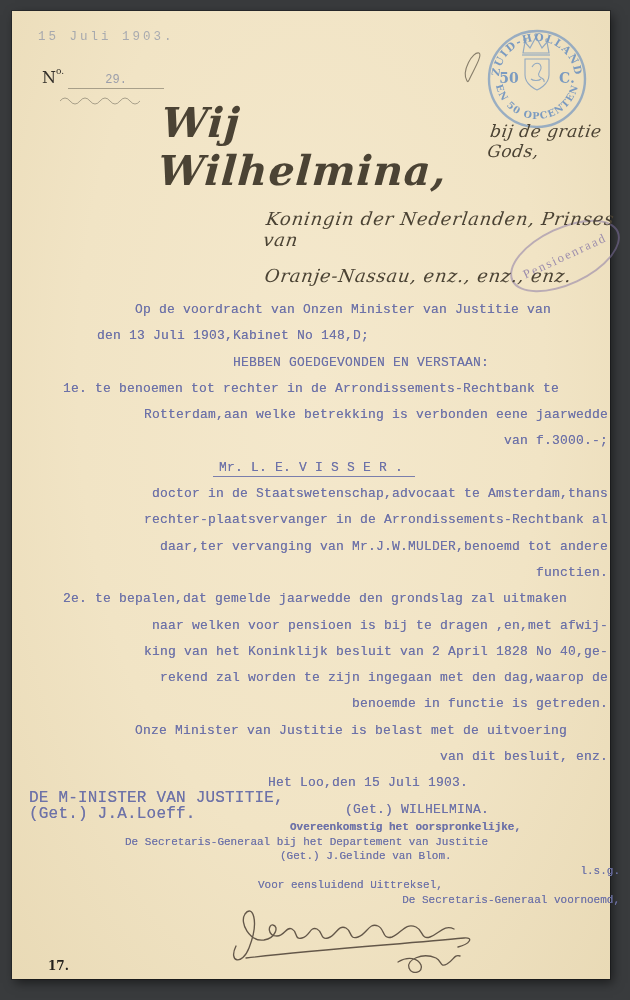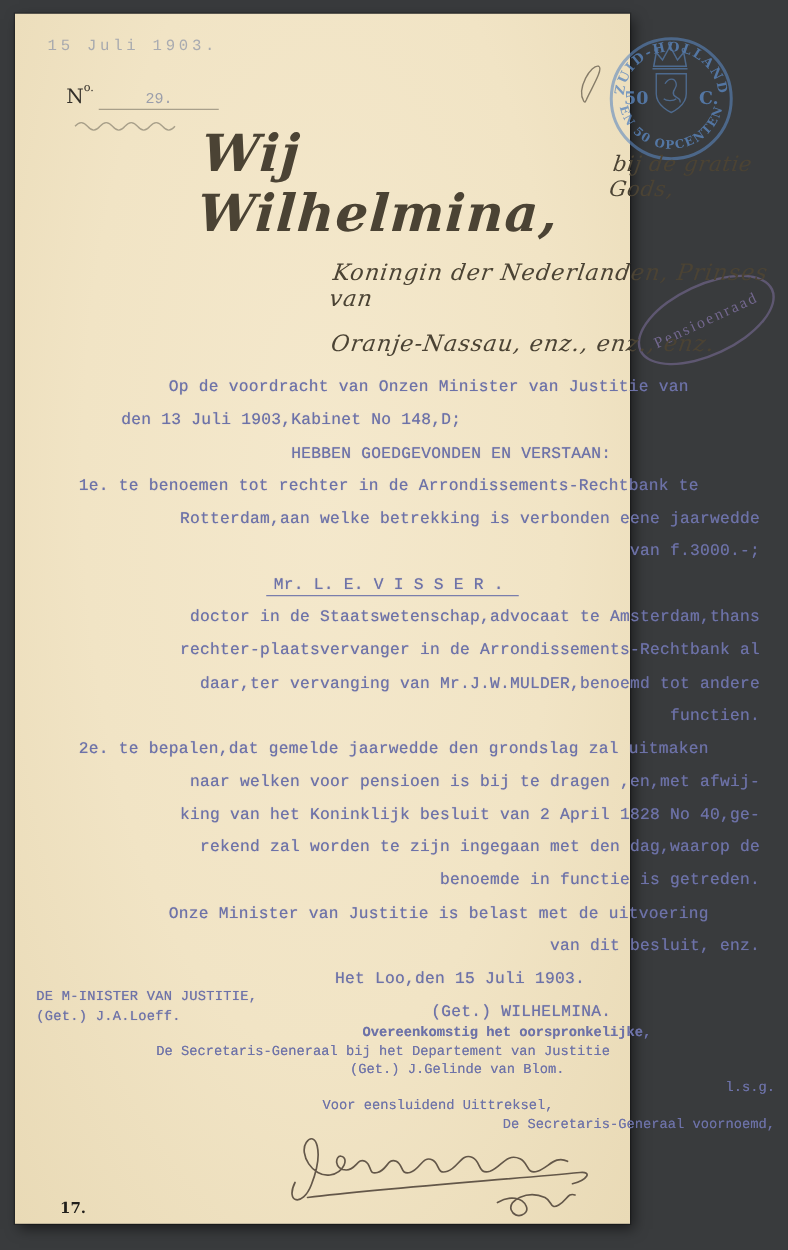--- a/index.html
+++ b/index.html
@@ -4,32 +4,32 @@
 <style>
   * { margin:0; padding:0; box-sizing:border-box; }
   html,body { width:630px; height:1000px; }
   body {
     background:#393b3d;
     position:relative;
     font-family:"Liberation Sans", sans-serif;
     overflow:hidden;
   }
   .paper {
-    position:absolute; left:12px; top:11px; width:492px; height:968px;
+    position:absolute; left:12px; top:11px; width:598px; height:968px;
     background:radial-gradient(ellipse at 50% 38%, #f4e8cc 0%, #f1e4c5 55%, #e9dab6 100%);
     box-shadow:0 0 0 1px rgba(0,0,0,.25), 3px 4px 10px rgba(0,0,0,.5);
   }
   
   .date-stamp {
     position:absolute; left:26px; top:19px;
     font-family:"Liberation Mono", monospace;
     font-size:12.5px; letter-spacing:3px;
     color:rgba(124,136,163,.62);
   }
-  .no-block { position:absolute; left:41px; top:55px; color:#34302a; }
+  .no-block { position:absolute; left:30px; top:55px; color:#34302a; }
   .no-label { font-family:"DejaVu Serif", serif; font-size:16px; }
   .no-sup { font-family:"DejaVu Serif", serif; font-size:9px; vertical-align:9px; }
   .no-rule {
     display:inline-block; width:96px; margin-left:4px;
     border-bottom:1px solid rgba(95,92,80,.5);
     text-align:center;
     font-family:"Liberation Mono", monospace; font-size:12px;
     color:rgba(118,128,160,.7); line-height:15px;
   }
   .squiggle { position:absolute; left:46px; top:83px; }
@@ -80,21 +80,21 @@
   .i-num { padding-left:0; }
   .i-body{ padding-left:36px;text-align:right; }
   .i-vis { padding-left:150px; }
   .i-loo { padding-left:205px; }
   .i-get { padding-left:282px; }
   .u { border-bottom:1.5px solid rgba(109,114,168,.9); padding:0 12px 1px 6px; }
   
   .minister {
     position:absolute; left:17px; top:780px;
     font-family:"Liberation Mono", monospace;
-    font-size:11px; line-height:15.5px; letter-spacing:.2px;
+    font-size:16px; line-height:15.5px; letter-spacing:.2px;
     color:#6d72a8; text-shadow:0 0 .6px rgba(109,114,168,.75);
     white-space:nowrap;
   }
   .certify {
     position:absolute; left:78px; top:809px; width:530px;
     font-family:"Liberation Mono", monospace;
     font-size:11px; line-height:14.6px;
     color:#6d72a8; text-shadow:0 0 .5px rgba(109,114,168,.7);
     white-space:nowrap;
   }

